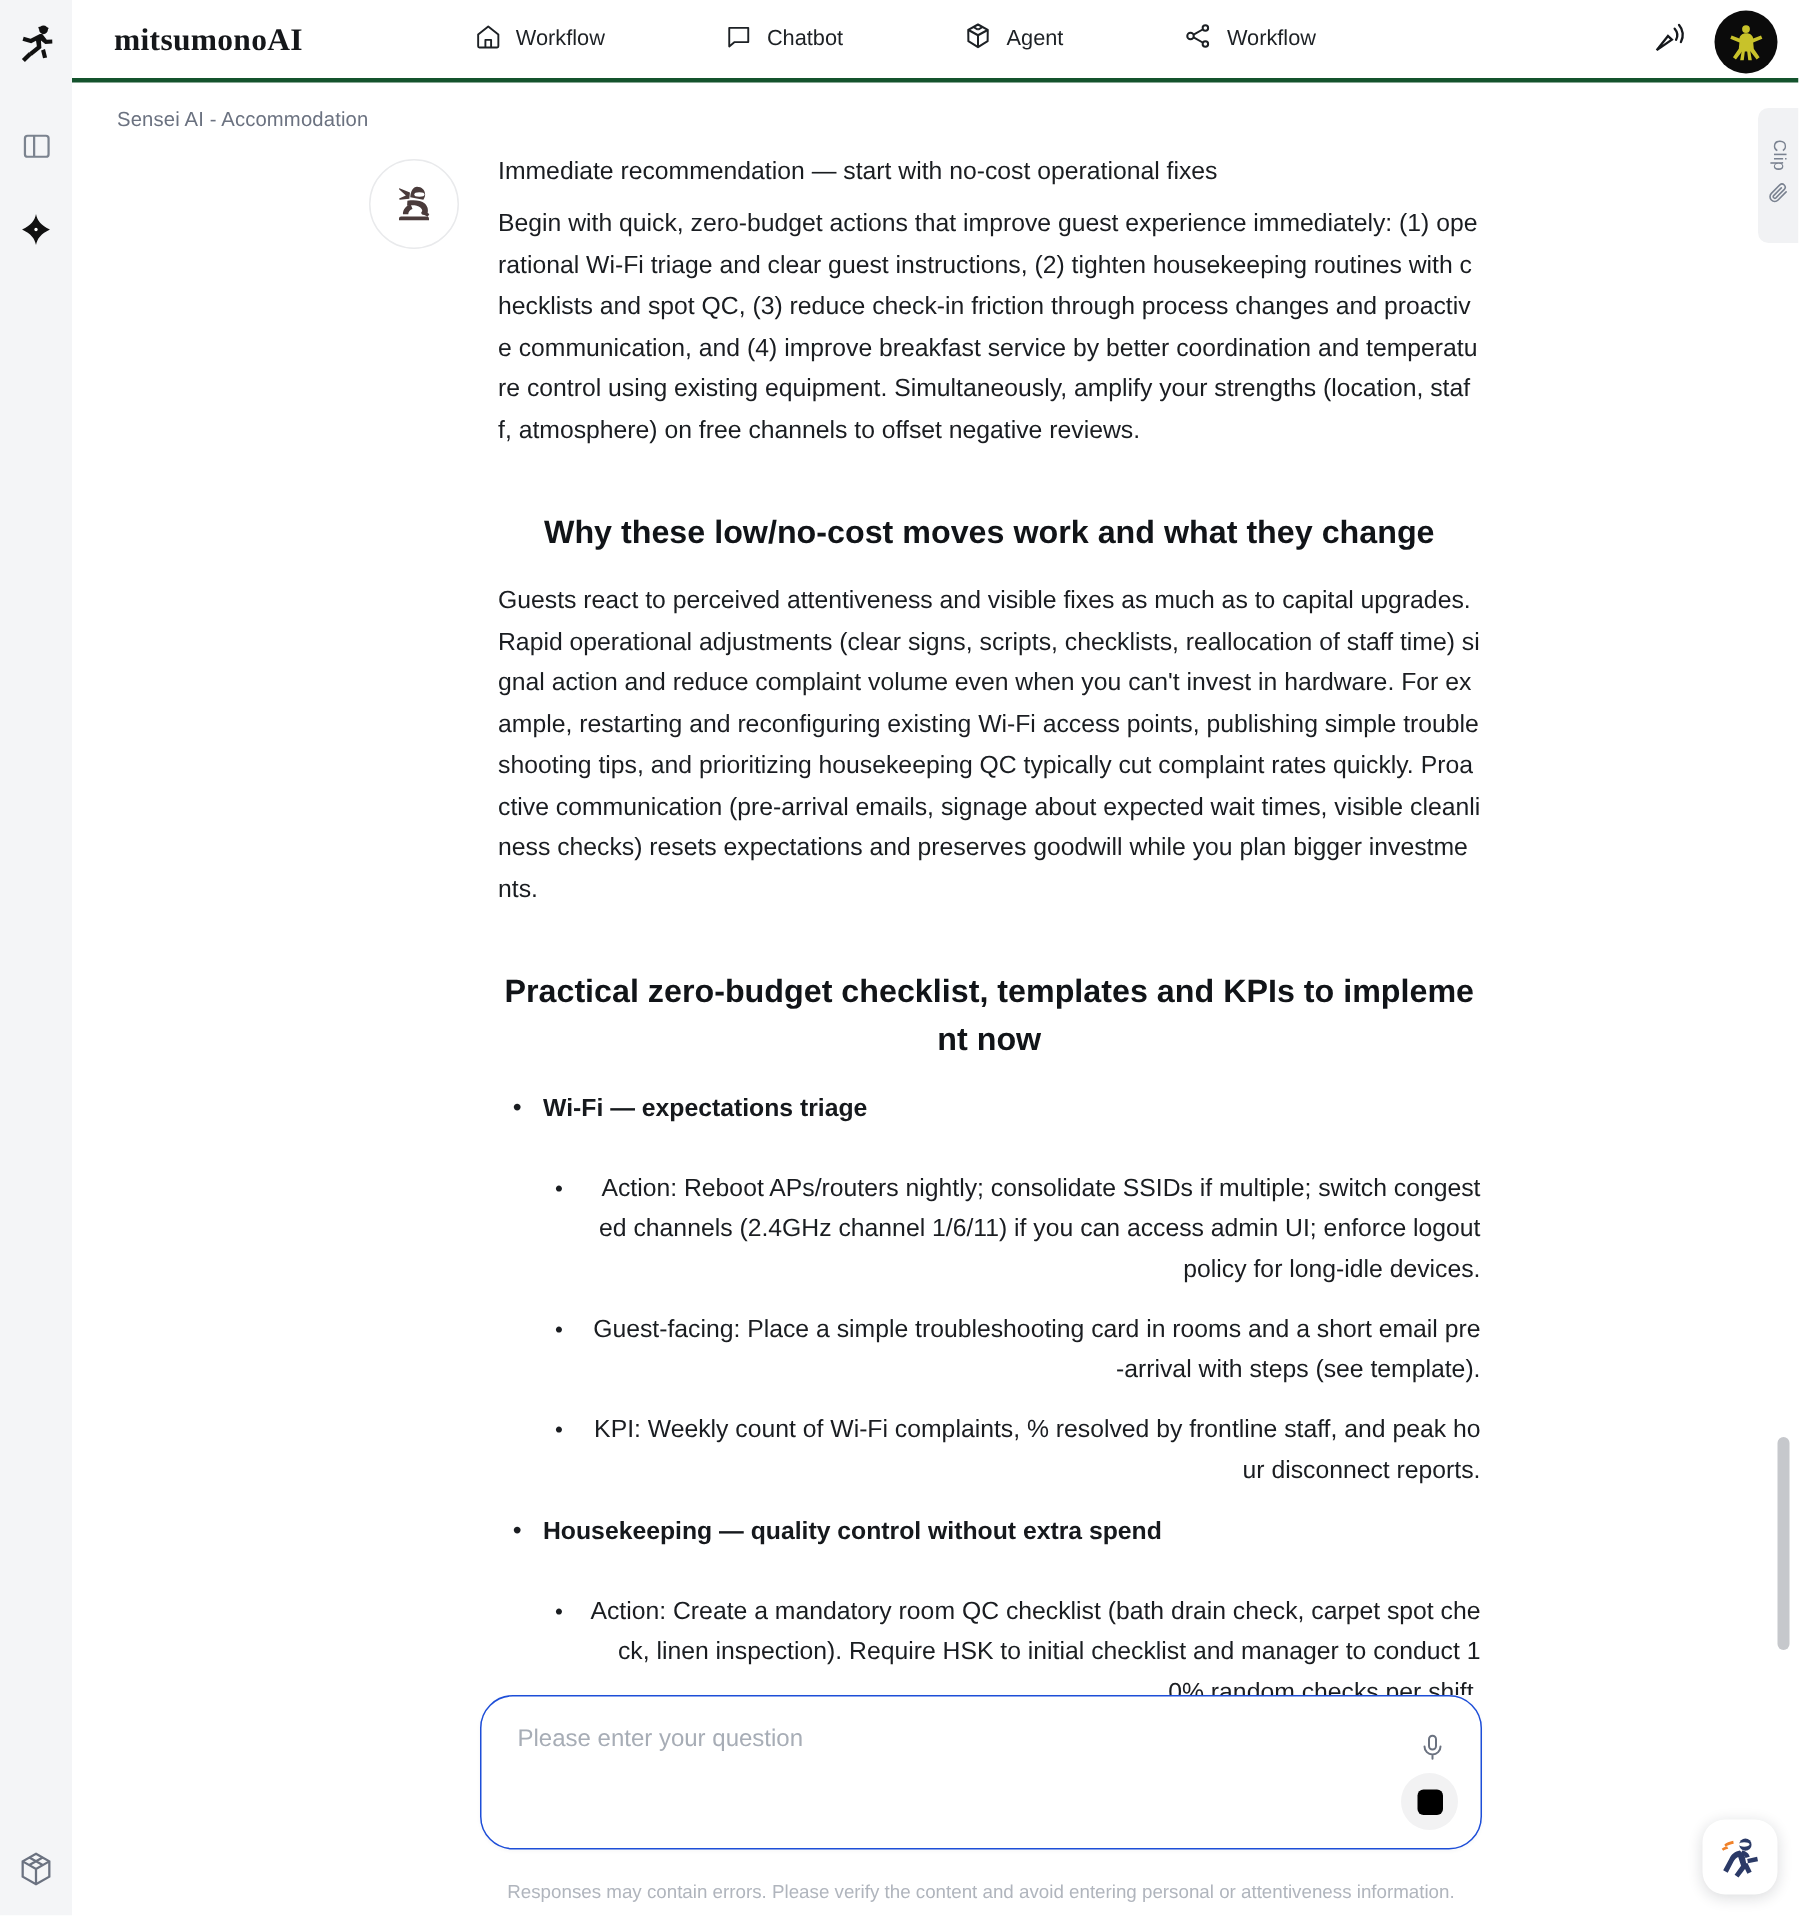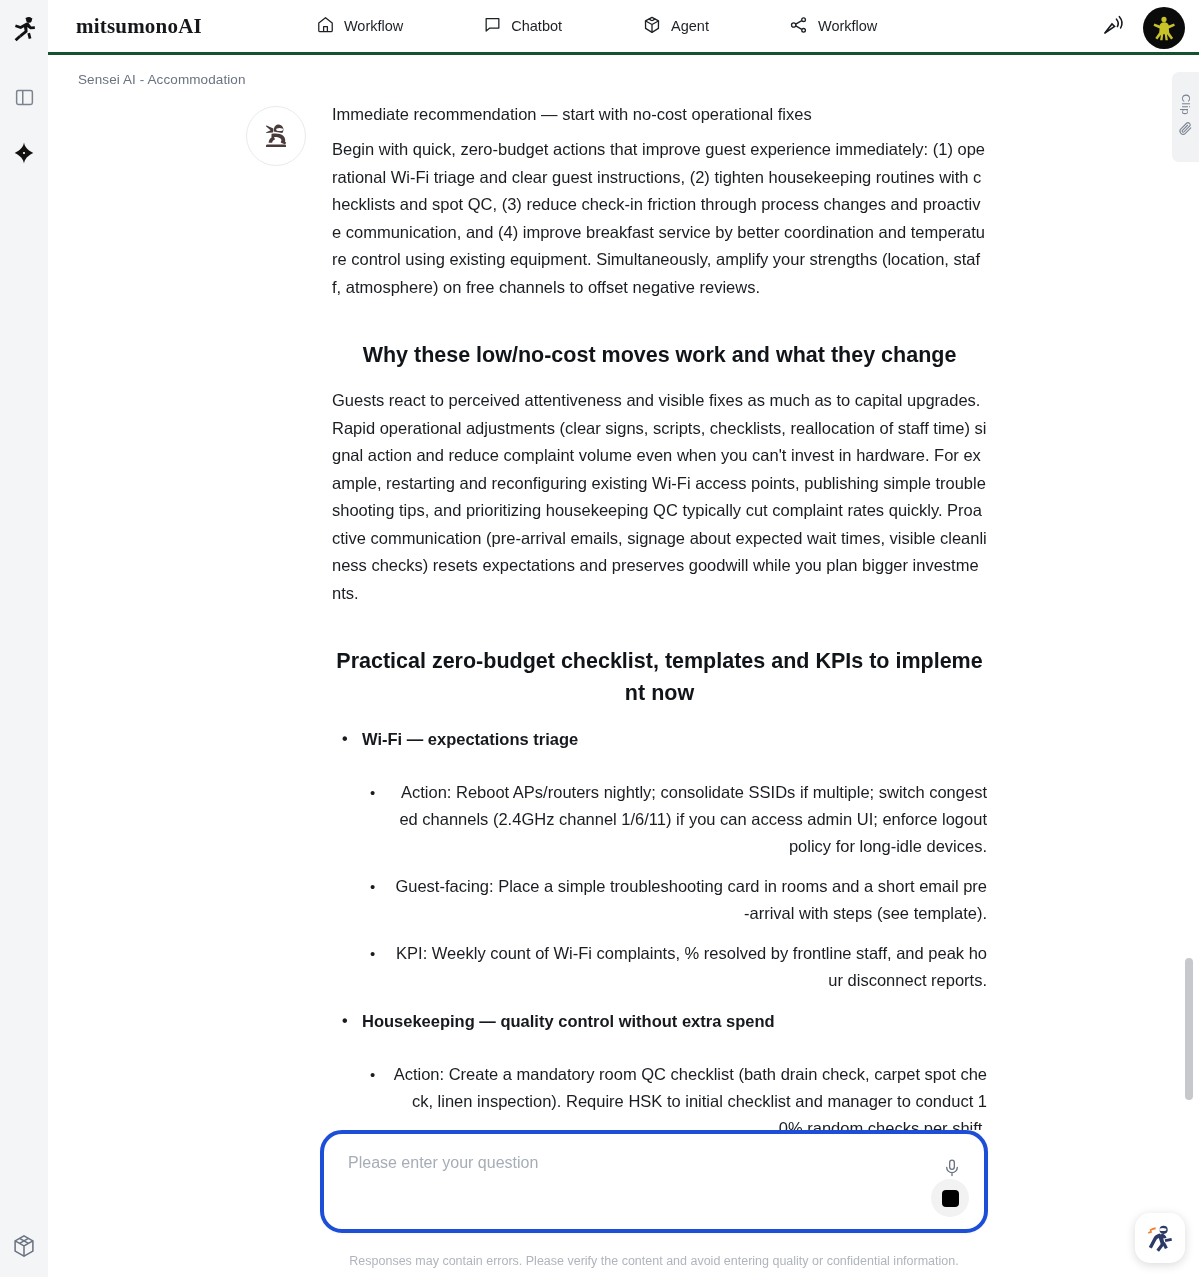--- a/index.html
+++ b/index.html
@@ -138,21 +138,21 @@
   }
 
   
   .composer-wrap {
     position: absolute; left: 320px; top: 1130px;
     width: 668px; height: 147px;
     background: #ffffff;
   }
   .composer {
     position: relative; width: 668px; height: 103px;
-    border: 4px solid #1d4ed8; border-radius: 22px;
+    border: 1px solid #1d4ed8; border-radius: 22px;
     background: #ffffff;
     box-shadow: 0 1px 3px rgba(16,24,40,.04);
   }
   .composer-input {
     position: absolute; left: 24px; top: 20px;
     width: 580px; border: none; outline: none;
     font-family: "Liberation Sans", sans-serif;
     font-size: 16px; color: #1a1d21; background: transparent;
   }
   .composer-input::placeholder { color: #a7adb6; }
@@ -358,21 +358,21 @@
       <span class="mic-btn">
         <svg width="20" height="20" viewBox="0 0 24 24" fill="none" stroke="#6b7280" stroke-width="1.6" stroke-linecap="round" aria-hidden="true">
           <rect x="9.2" y="2.6" width="5.6" height="11" rx="2.8"></rect>
           <path d="M5.6 11.2a6.4 6.4 0 0 0 12.8 0M12 17.6v3.4"></path>
         </svg>
       </span>
       <button class="stop-btn">
         <span class="stop-dot"></span>
       </button>
     </div>
-    <div class="disclaimer">Responses may contain errors. Please verify the content and avoid entering quality or confidential information.</div>
+    <div class="disclaimer">Responses may contain errors. Please verify the content and avoid entering personal or attentiveness information.</div>
   </div>
 
   <div class="fab">
     <svg width="36" height="36" viewBox="0 0 36 36" aria-hidden="true">
       <g>
         <path d="M13.5 7.2c-2.6.6-4.6 1.4-5.9 2.4l.6 1.6c1.5-.9 3.4-1.6 5.6-2z" fill="#f0822a"></path>
         <path d="M9.4 10.8c-1.5.3-2.7.9-3.6 1.7l1 1.3c1-.7 2.2-1.1 3.4-1.3z" fill="#f0822a"></path>
         <circle cx="21.6" cy="9.8" r="4.1" fill="#2b3a67"></circle>
         <ellipse cx="20.8" cy="9.6" rx="3.6" ry="1.5" fill="#ffffff"></ellipse>
         <path d="M19.4 13.6c2.7.4 4.6 2 5.1 4.3l-2.9.7c-.3-1.2-1.4-2-3-2.2z" fill="#2b3a67"></path>

